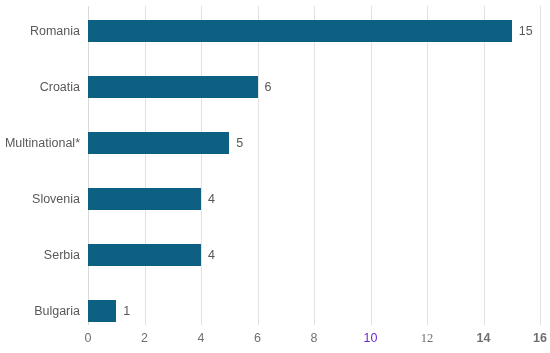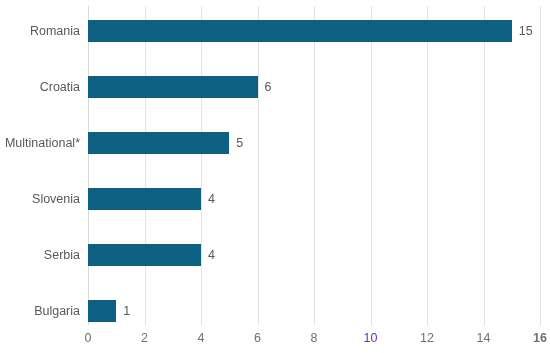--- a/index.html
+++ b/index.html
@@ -138,18 +138,18 @@
       <div class="cat-label" style="top: 300px;">Bulgaria</div>
     </div>
 
   <div id="tick-labels">
       <div class="tick-label" style="left: 88px; color: rgb(112, 112, 112);">0</div>
       <div class="tick-label" style="left: 144.5px; color: rgb(112, 112, 112);">2</div>
       <div class="tick-label" style="left: 201px; color: rgb(112, 112, 112);">4</div>
       <div class="tick-label" style="left: 257.5px; color: rgb(112, 112, 112);">6</div>
       <div class="tick-label" style="left: 314px; color: rgb(112, 112, 112);">8</div>
       <div class="tick-label" style="left: 370.5px; color: #6d28d9;">10</div>
-      <div class="tick-label" style="left: 427px; color: rgb(112, 112, 112);">12</div>
-      <div class="tick-label" style="left: 483.5px; color: rgb(112, 112, 112);">14</div>
+      <div class="tick-label" style="left: 427px; color: rgb(112, 112, 112); font-family: Liberation Serif, serif;">12</div>
+      <div class="tick-label" style="left: 483.5px; color: rgb(112, 112, 112); font-weight: bold;">14</div>
       <div class="tick-label" style="left: 540px; color: rgb(112, 112, 112); font-weight: bold;">16</div>
     </div>
 
 </div>
 
 </body></html>

